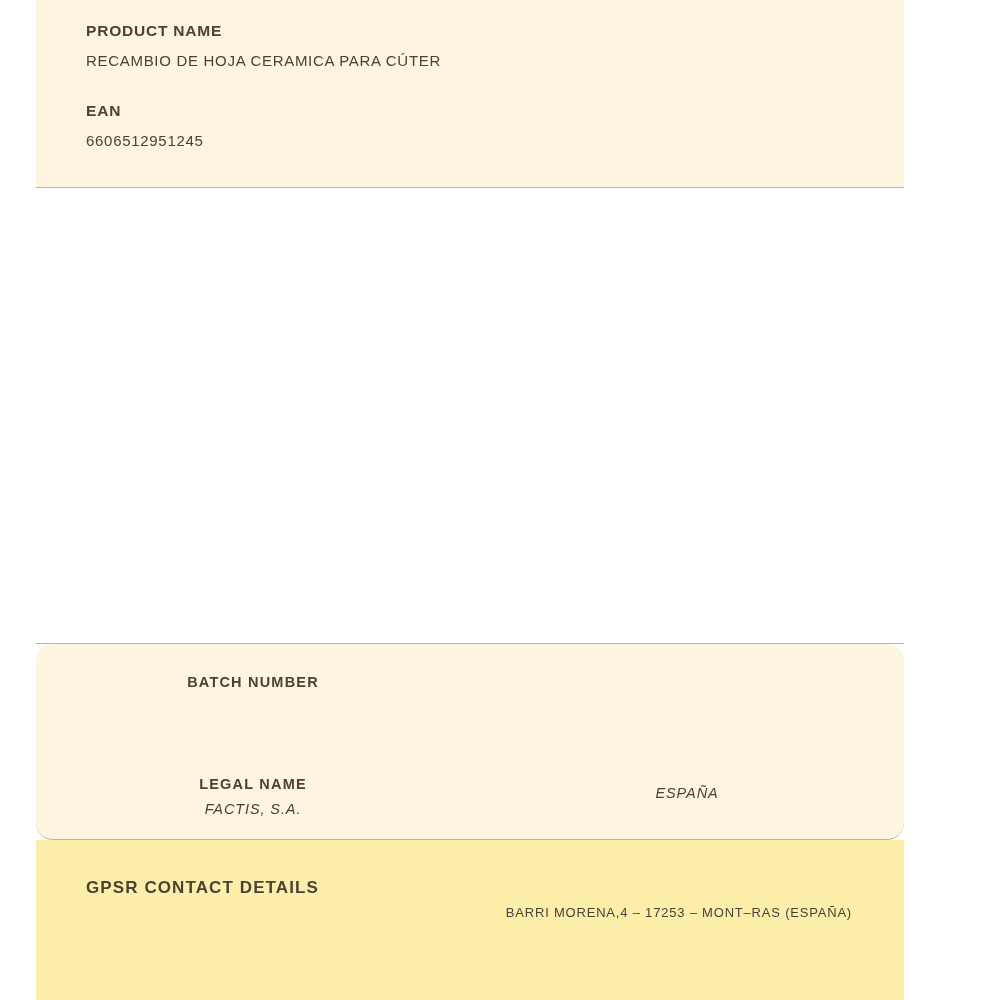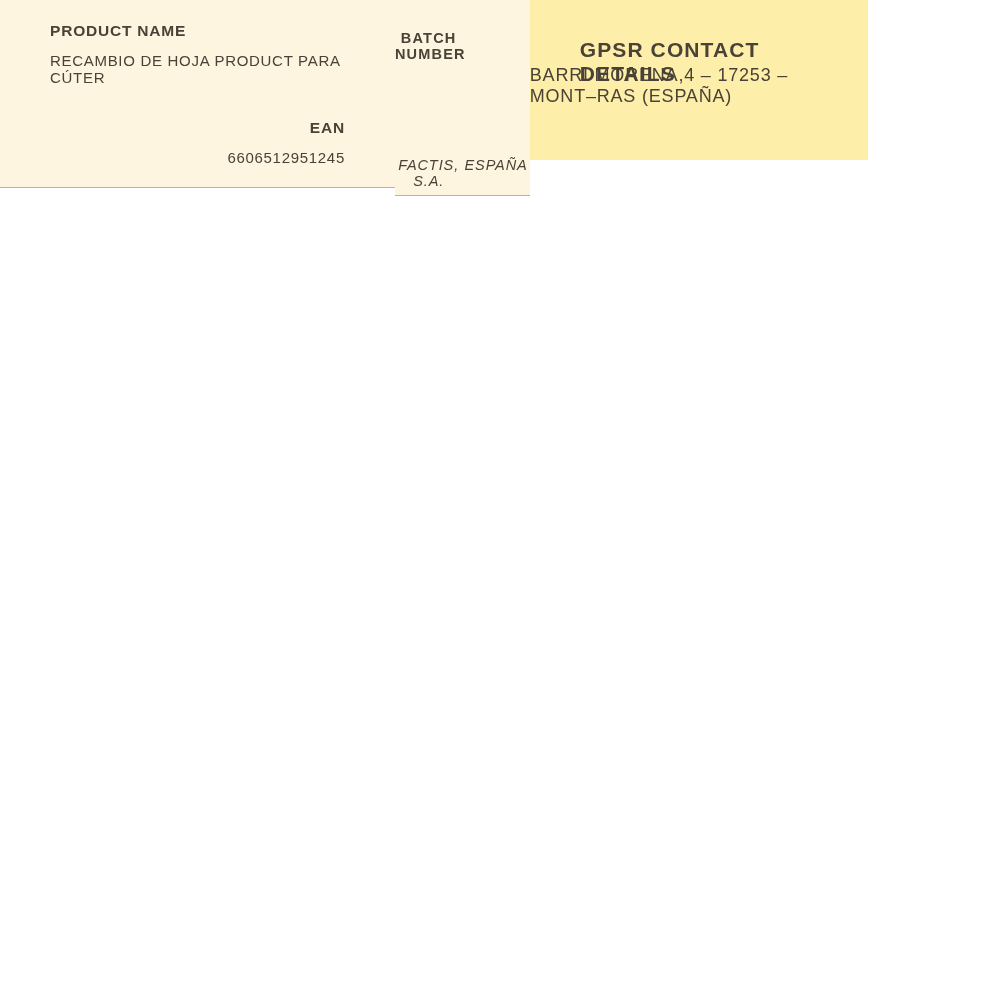--- a/index.html
+++ b/index.html
@@ -12,21 +12,22 @@
     font-family: "Liberation Sans", sans-serif;
     background: #ffffff;
     color: #4a4236;
     overflow: hidden;
   }
   .page {
     position: relative;
     width: 868px;
     height: 1000px;
     display: flex;
-    flex-direction: row;
+    flex-direction: column;
+    margin-left: 36px;
   }
 
   
   .top-block {
     background: #fdf5e0;
     padding: 22px 50px 0 50px;
     height: 188px;
     box-sizing: border-box;
     border-bottom: 1px solid #b9b3a6;
   }
@@ -42,37 +43,37 @@
     font-size: 15px;
     letter-spacing: 0.7px;
     color: #4a4236;
     margin: 0;
   }
   .field-group {
     margin-bottom: 33px;
   }
   .field-group:last-child {
     margin-bottom: 0;
-    text-align: right;
   }
 
   
   .middle-blank {
     background: #ffffff;
     flex: 1 1 auto;
     border-bottom: 1px solid #b9b3a6;
   }
 
   
   .details-block {
     background: #fdf5e0;
     height: 196px;
     box-sizing: border-box;
     border-bottom: 1px solid #b9b3a6;
     padding: 0;
+    border-radius: 17px;
   }
   .details-row {
     display: flex;
     width: 100%;
   }
   .details-col {
     width: 50%;
     text-align: center;
     box-sizing: border-box;
   }
@@ -101,47 +102,47 @@
 
   
   .gpsr-block {
     background: #fdeeaa;
     height: 160px;
     box-sizing: border-box;
     padding: 38px 50px 0 50px;
     position: relative;
   }
   .gpsr-label {
-    font-size: 21px;
+    font-size: 17px;
     font-weight: bold;
     letter-spacing: 1.1px;
     color: #4a4236;
     text-transform: uppercase;
     margin: 0;
   }
   .gpsr-address {
     position: absolute;
     right: 52px;
     top: 65px;
-    font-size: 18px;
+    font-size: 13px;
     letter-spacing: 0.8px;
     color: #4a4236;
     margin: 0;
     text-align: left;
   }
 </style>
 </head>
 <body>
 
 <div class="page">
 
   <section class="top-block">
     <div class="field-group">
       <p class="field-label">PRODUCT NAME</p>
-      <p class="field-value">RECAMBIO DE HOJA PRODUCT PARA CÚTER</p>
+      <p class="field-value">RECAMBIO DE HOJA CERAMICA PARA CÚTER</p>
     </div>
     <div class="field-group">
       <p class="field-label">EAN</p>
       <p class="field-value">6606512951245</p>
     </div>
   </section>
 
   <section class="middle-blank"></section>
 
   <section class="details-block">
@@ -149,20 +150,21 @@
       <div class="details-col">
         <p class="detail-label">BATCH NUMBER</p>
         <p class="detail-value"></p>
       </div>
       <div class="details-col">
         <p class="detail-value"></p>
       </div>
     </div>
     <div class="details-row details-row-2">
       <div class="details-col">
+        <p class="detail-label">LEGAL NAME</p>
         <p class="detail-value">FACTIS, S.A.</p>
       </div>
       <div class="details-col">
         <p class="detail-value">ESPAÑA</p>
       </div>
     </div>
   </section>
 
   <section class="gpsr-block">
     <p class="gpsr-label">GPSR CONTACT DETAILS</p>

